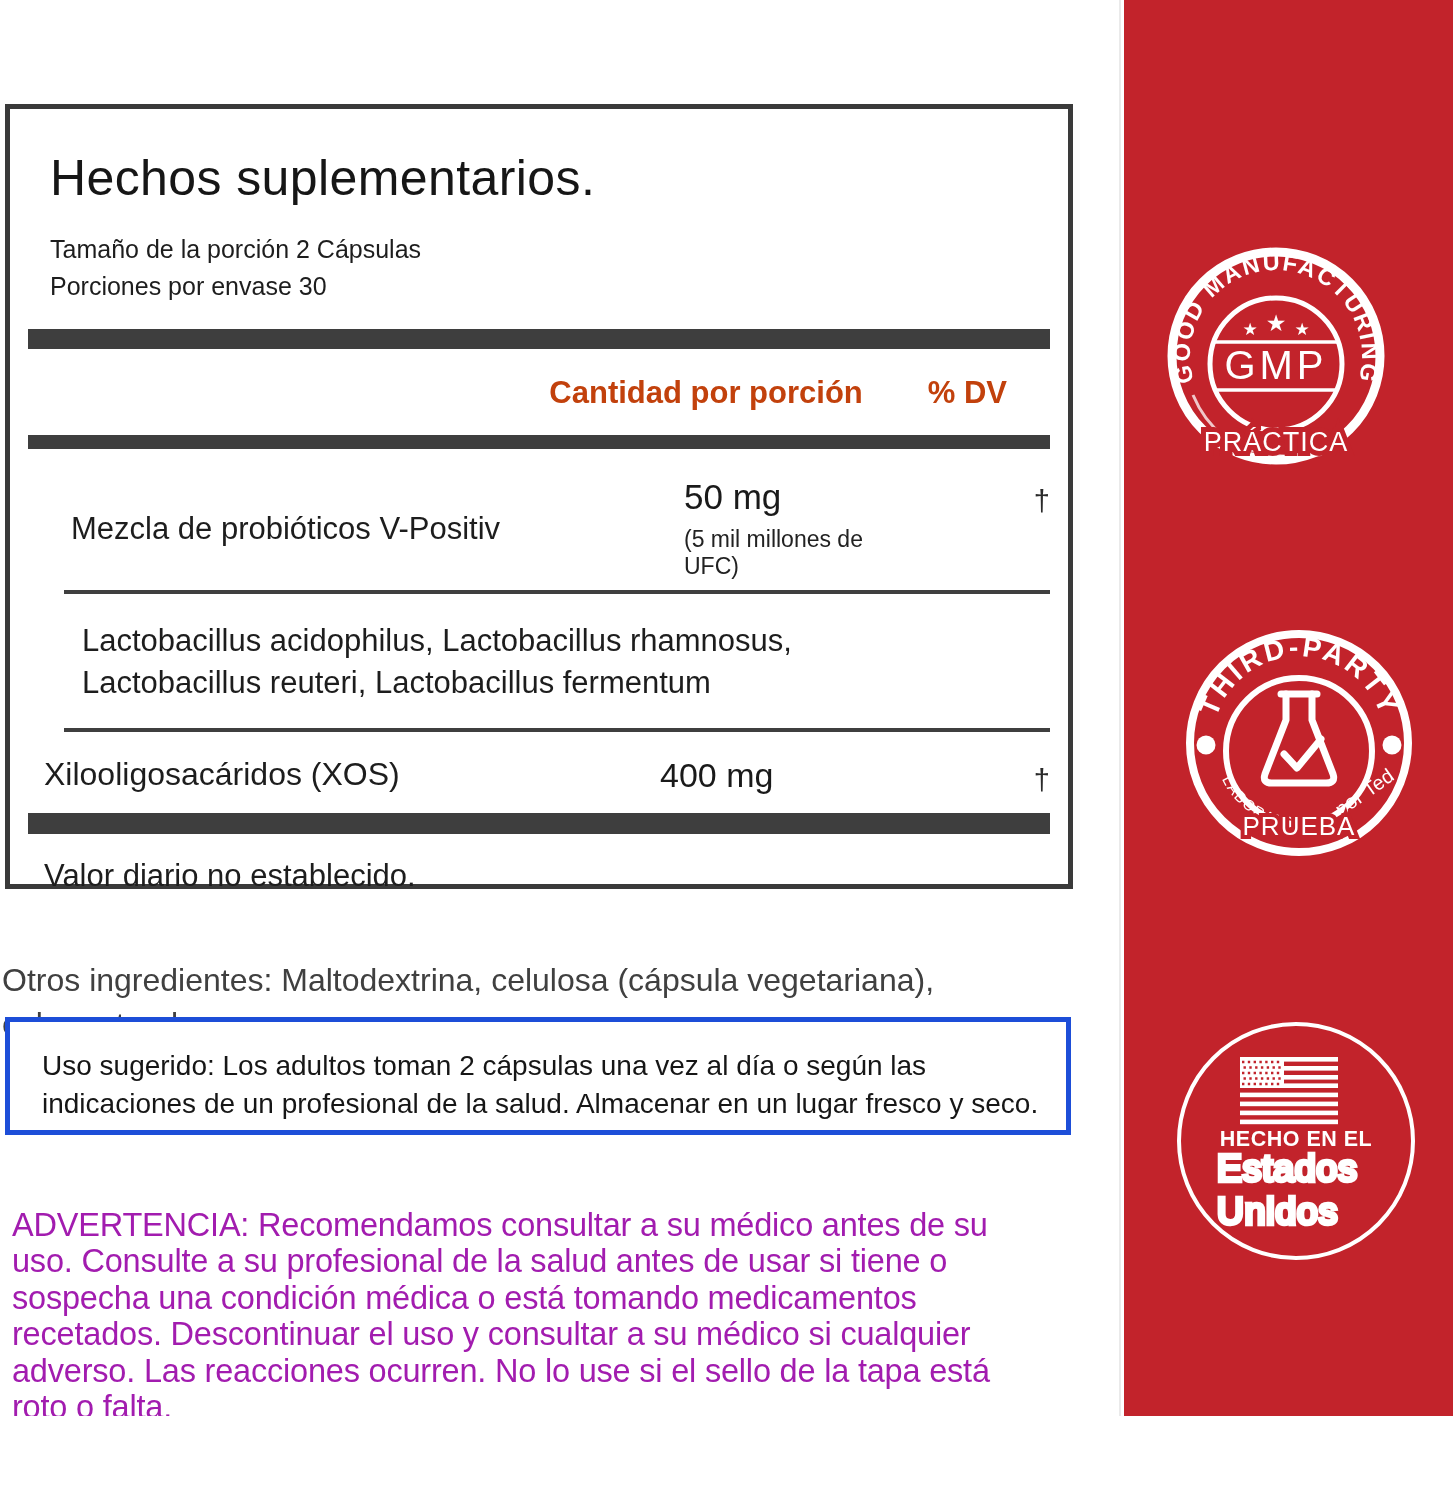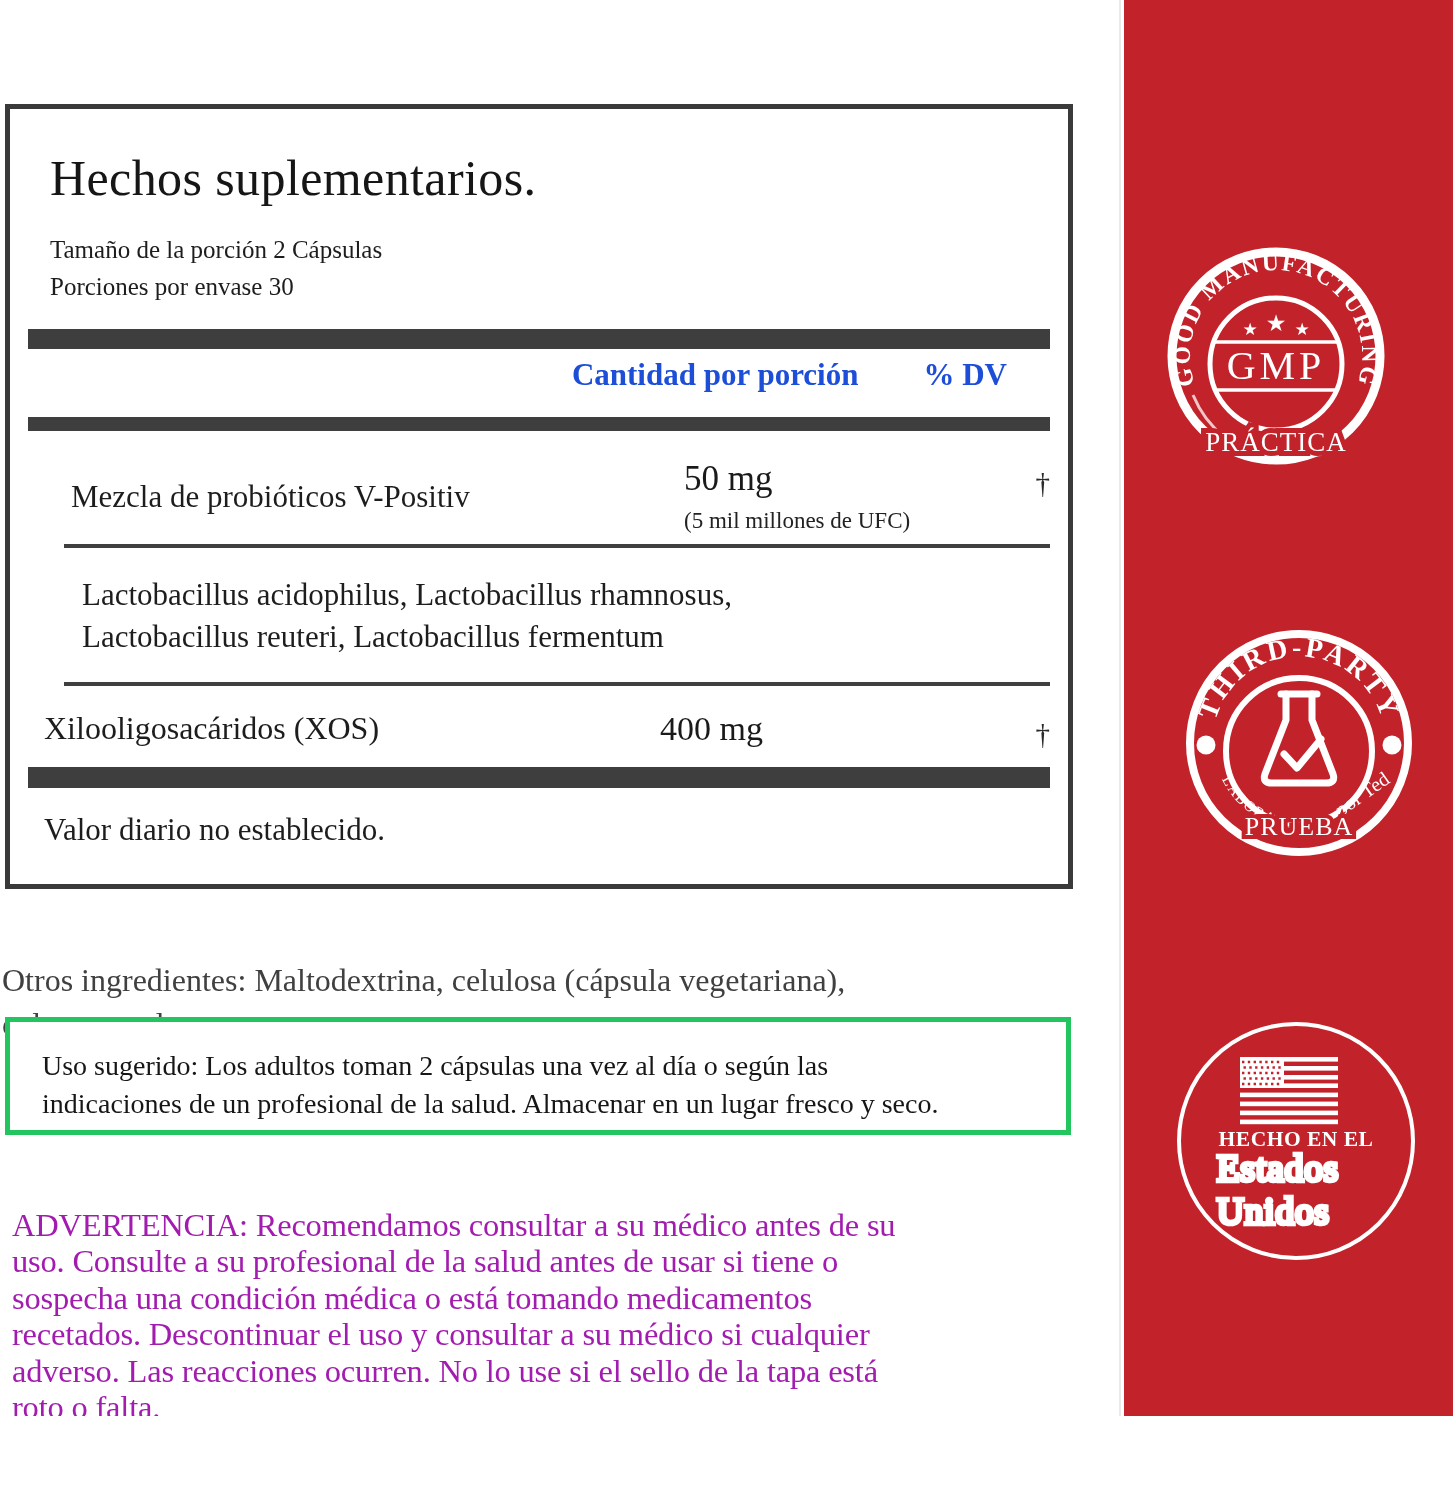--- a/index.html
+++ b/index.html
@@ -1,31 +1,31 @@
 <!DOCTYPE html>
 <html><head>
 <meta charset="utf-8">
 <style>
   html,body { margin:0; padding:0; background:#ffffff; }
   .canvas {
     position:relative; width:1453px; height:1416px; background:#ffffff;
-    font-family:Liberation Serif, serif; color:#1d1d1d;
+    font-family:Liberation Sans, sans-serif; color:#1d1d1d;
     overflow:hidden;
   }
 
   
   .facts-box {
     position:absolute; left:5px; top:104px; width:1068px; height:785px;
     border:5px solid #3a3a3a; box-sizing:border-box; padding:0 18px; background:#fff;
   }
   .facts-title { margin:40px 0 0 22px; font-size:50px; font-weight:500; letter-spacing:.4px; color:#161616; }
   .serving { margin:24px 0 0 22px; font-size:25px; line-height:37px; }
   .bar { background:#3e3e3e; }
   .bar-thick1 { height:20px; margin-top:24px; }
-  .facts-header { display:flex; justify-content:flex-end; align-items:flex-end; margin-top:8px; font-weight:700; font-size:31px; color:#1d4ed8; }
+  .facts-header { display:flex; justify-content:flex-end; align-items:flex-end; margin-top:26px; font-weight:700; font-size:31px; color:#c2410c; }
   .facts-header .dv-h { margin-left:65px; margin-right:43px; }
   .bar-mid { height:14px; margin-top:24px; }
   .row { display:grid; grid-template-columns:1fr 320px 46px; }
   .row-blend { margin-top:12px; padding-top:16px; }
   .row .name { font-size:31px; align-self:center; }
   .row-blend .name { padding-left:43px; }
   .amt-cell { padding-right:86px; }
   .amt { font-size:35px; font-weight:500; color:#1a1a1a; }
   .amt-note { font-size:23px; margin-top:9px; color:#222; }
   .dv-cell { text-align:right; font-size:29px; padding-top:8px; color:#2a2a2a; }
@@ -36,21 +36,21 @@
   .row-xos { margin-top:24px;gap:24px; }
   .row-xos .name { font-size:32px; padding-left:16px; align-self:start; }
   .row-xos .amt { font-size:34px; }
   .bar-thick2 { height:21px; margin-top:16px; }
   .footnote { margin-top:24px; padding-left:16px; font-size:31px; }
 
   
   .other-ing { position:absolute; left:2px; top:918px; font-size:32px; line-height:44px; white-space:pre; color:#404040;margin-top:40px; }
   .suggested-box {
     position:absolute; left:5px; top:1017px; width:1066px; height:118px;
-    border:5px solid #22c55e; box-sizing:border-box; background:#fff;
+    border:5px solid #1d4ed8; box-sizing:border-box; background:#fff;
   }
   .suggested-box p { margin:25px 0 0 32px; font-size:28px; line-height:38px; white-space:pre; color:#161616; }
   .warning { position:absolute; left:12px; top:1174px; font-size:32.5px; line-height:36.5px; white-space:pre; letter-spacing:-.2px; color:#a21caf; }
 
   
   .edge-line { position:absolute; left:1119px; top:0; width:2px; height:1500px; background:#eaeaea; }
   .sidebar { position:absolute; left:1124px; top:0; width:329px; height:1500px; }
   .badge { position:absolute; }
   .badge svg text { fill:#ffffff; }
 </style>

